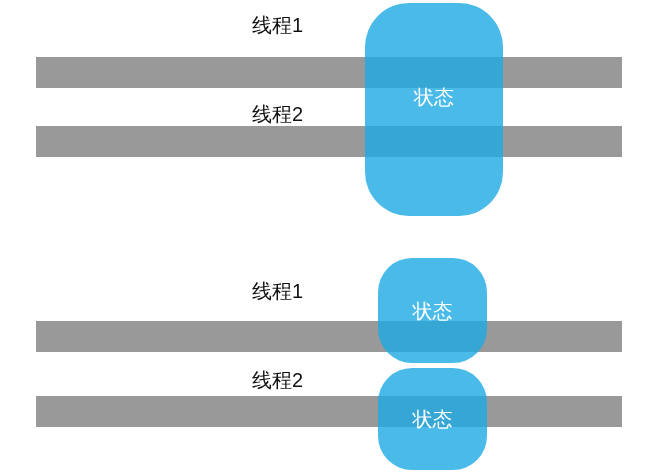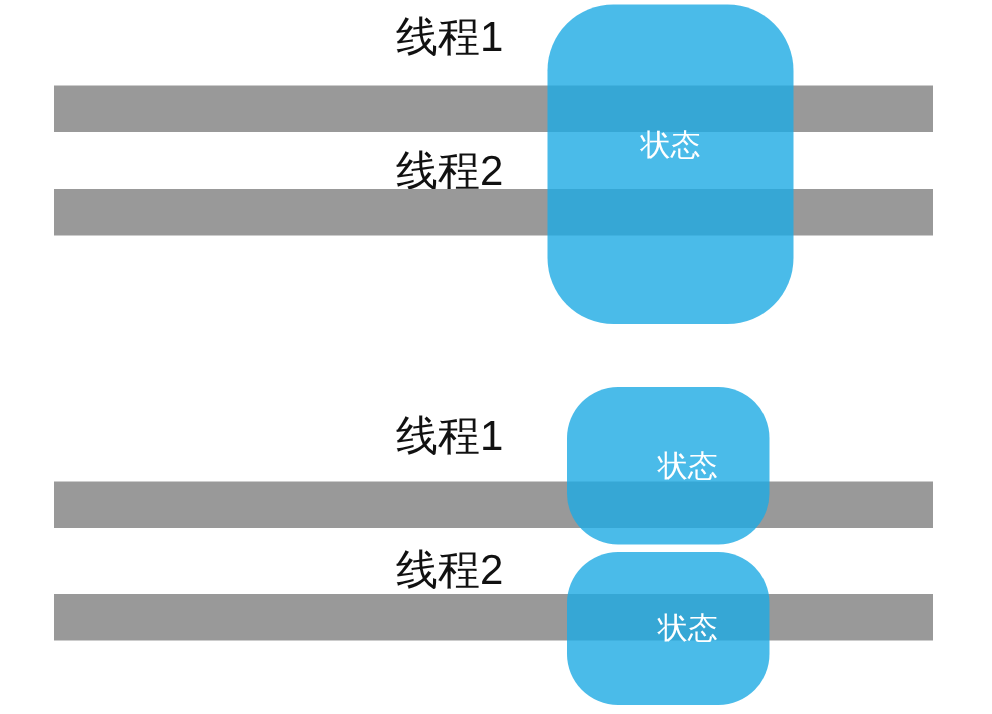--- a/index.html
+++ b/index.html
@@ -15,36 +15,35 @@
     overflow: hidden;
     font-family: "Liberation Sans", "DejaVu Sans", sans-serif;
   }
   .figure {
     position: absolute;
     inset: 0;
     pointer-events: none;
   }
   .thread-label {
     position: absolute;
-    left: 264px;
-    font-size: 28px;
+    left: 252px;
+    font-size: 20px;
     line-height: 22px;
     color: var(--label-text, #111111);
     white-space: nowrap;
   }
   .bar {
     position: absolute;
     left: 36px;
     width: 586px;
     height: 31px;
     background: var(--bar, #999999);
   }
   .state {
     position: absolute;
-    padding-left: 26px;
   }
   
   .state::before {
     content: "";
     position: absolute;
     inset: 0;
     border-radius: inherit;
     background: var(--state-fill, #1daae3);
     opacity: var(--state-opacity, 0.8);
   }

